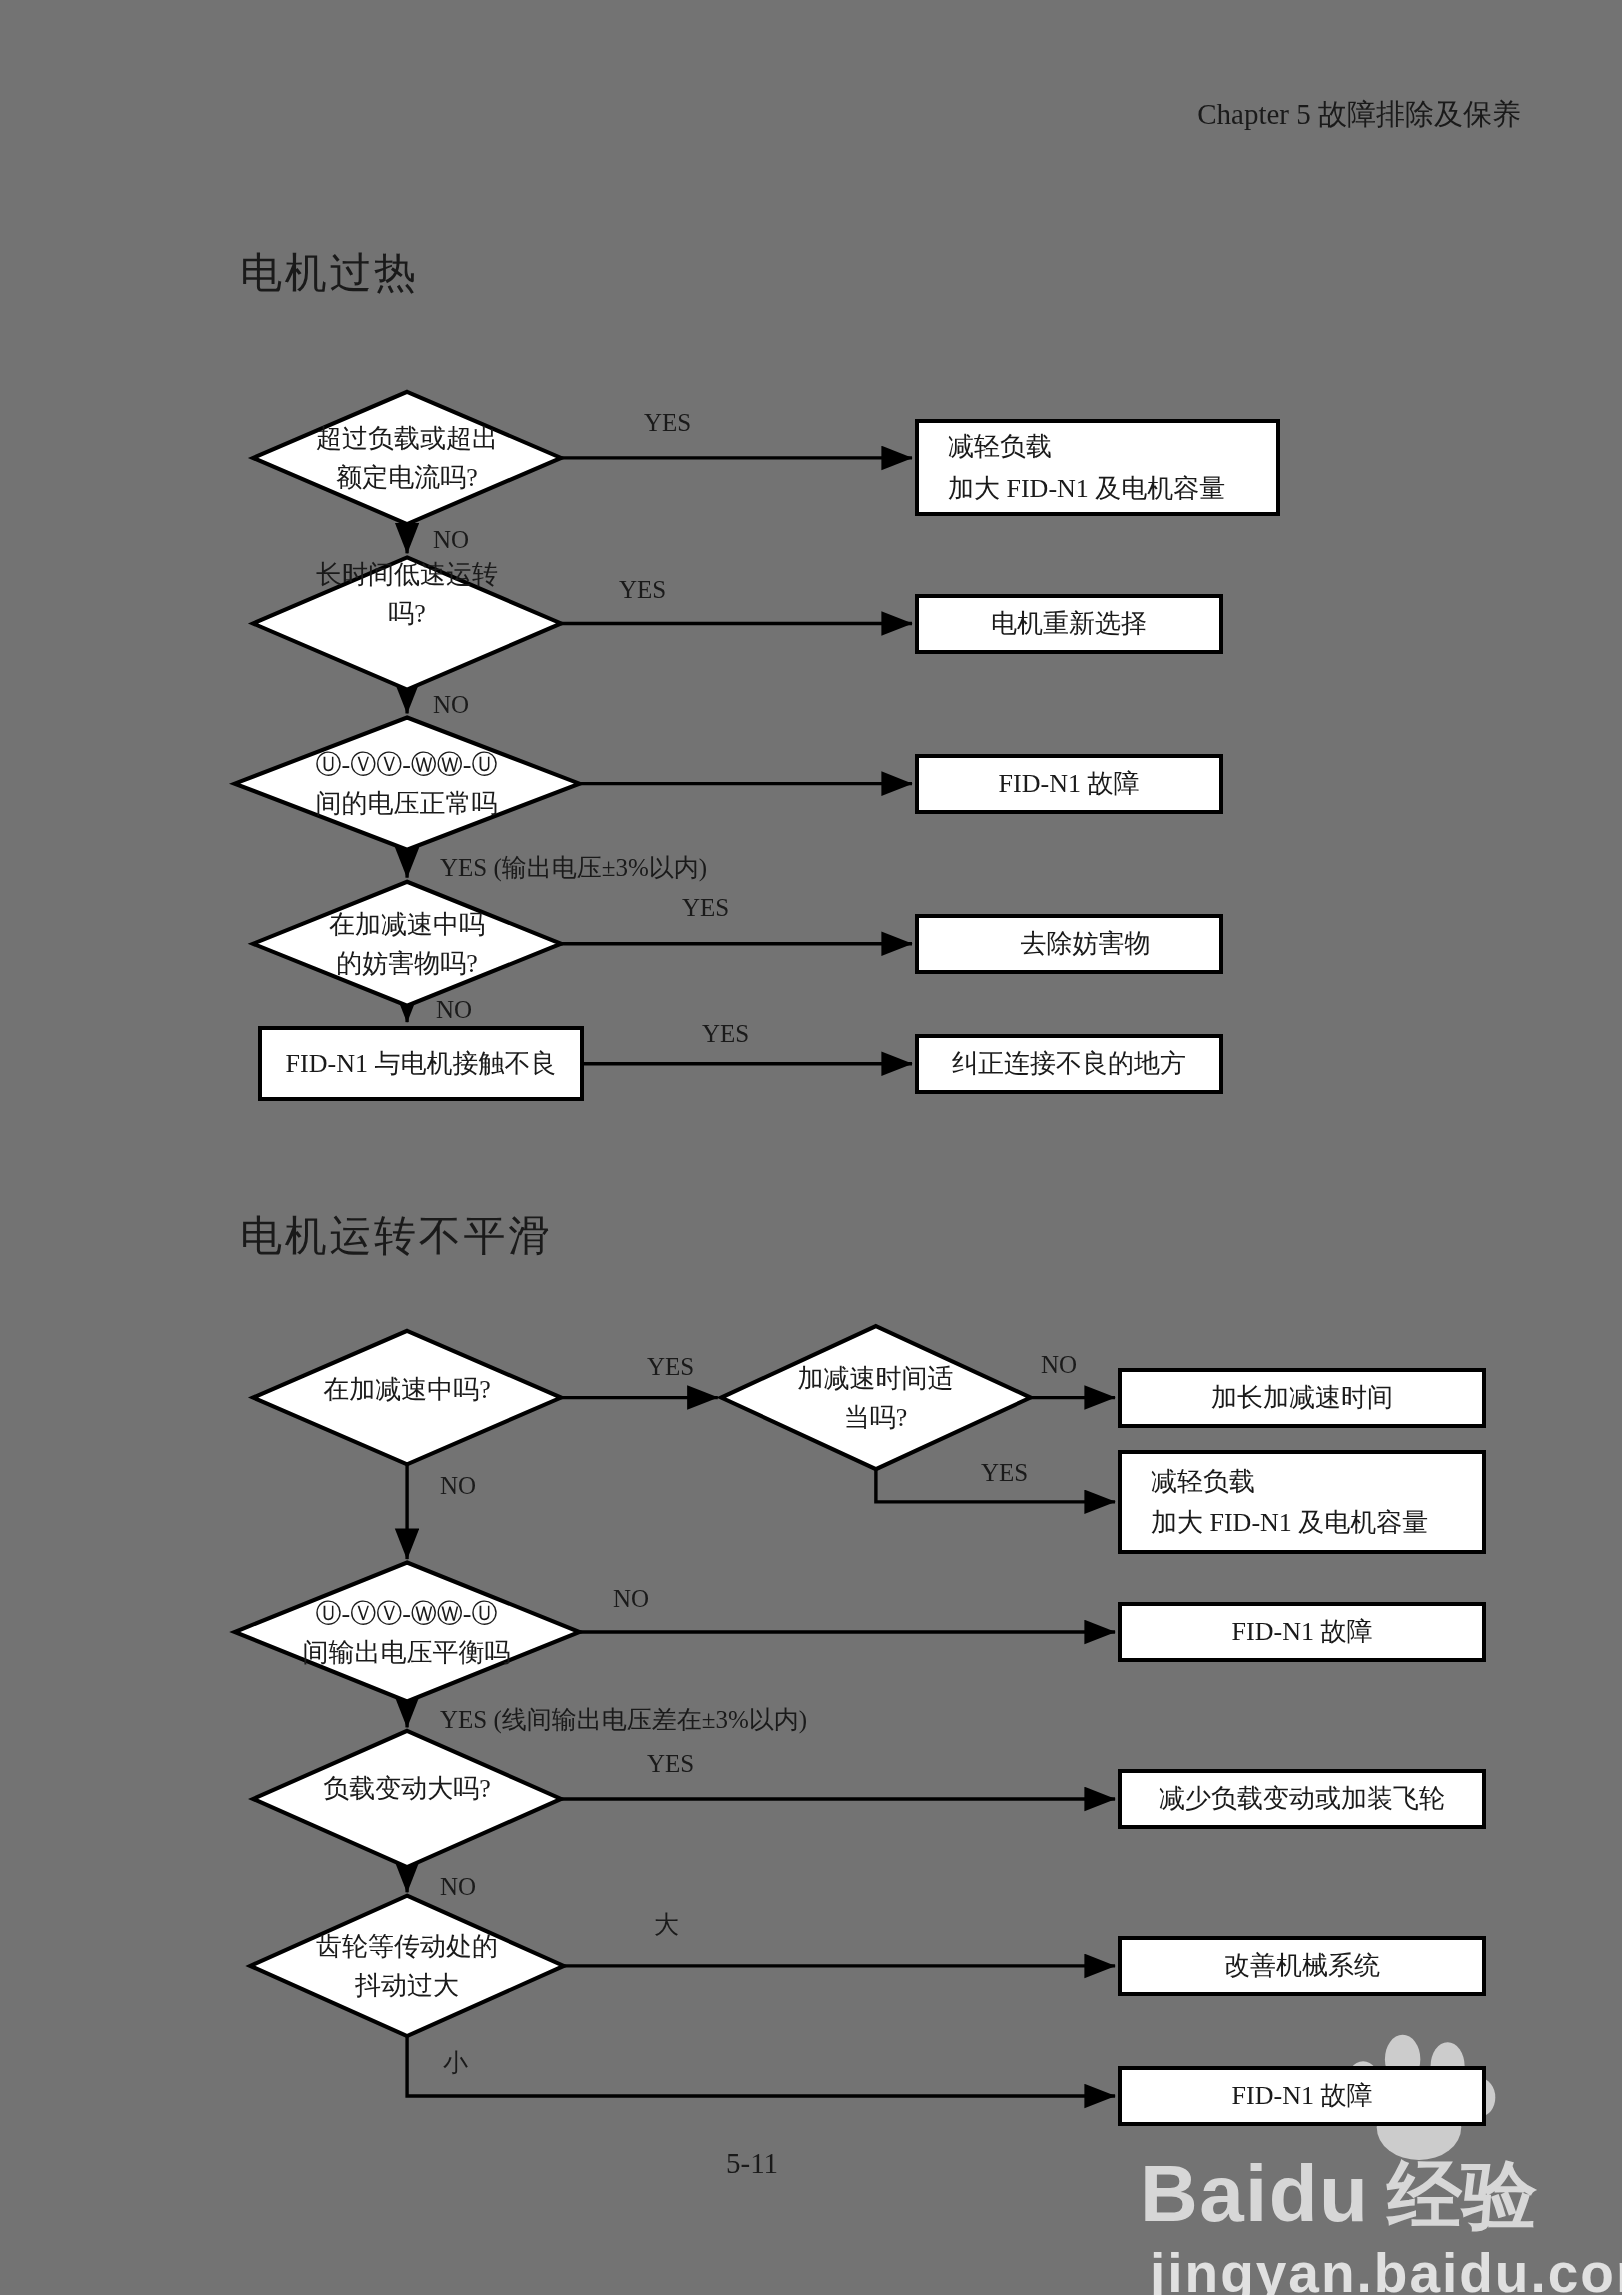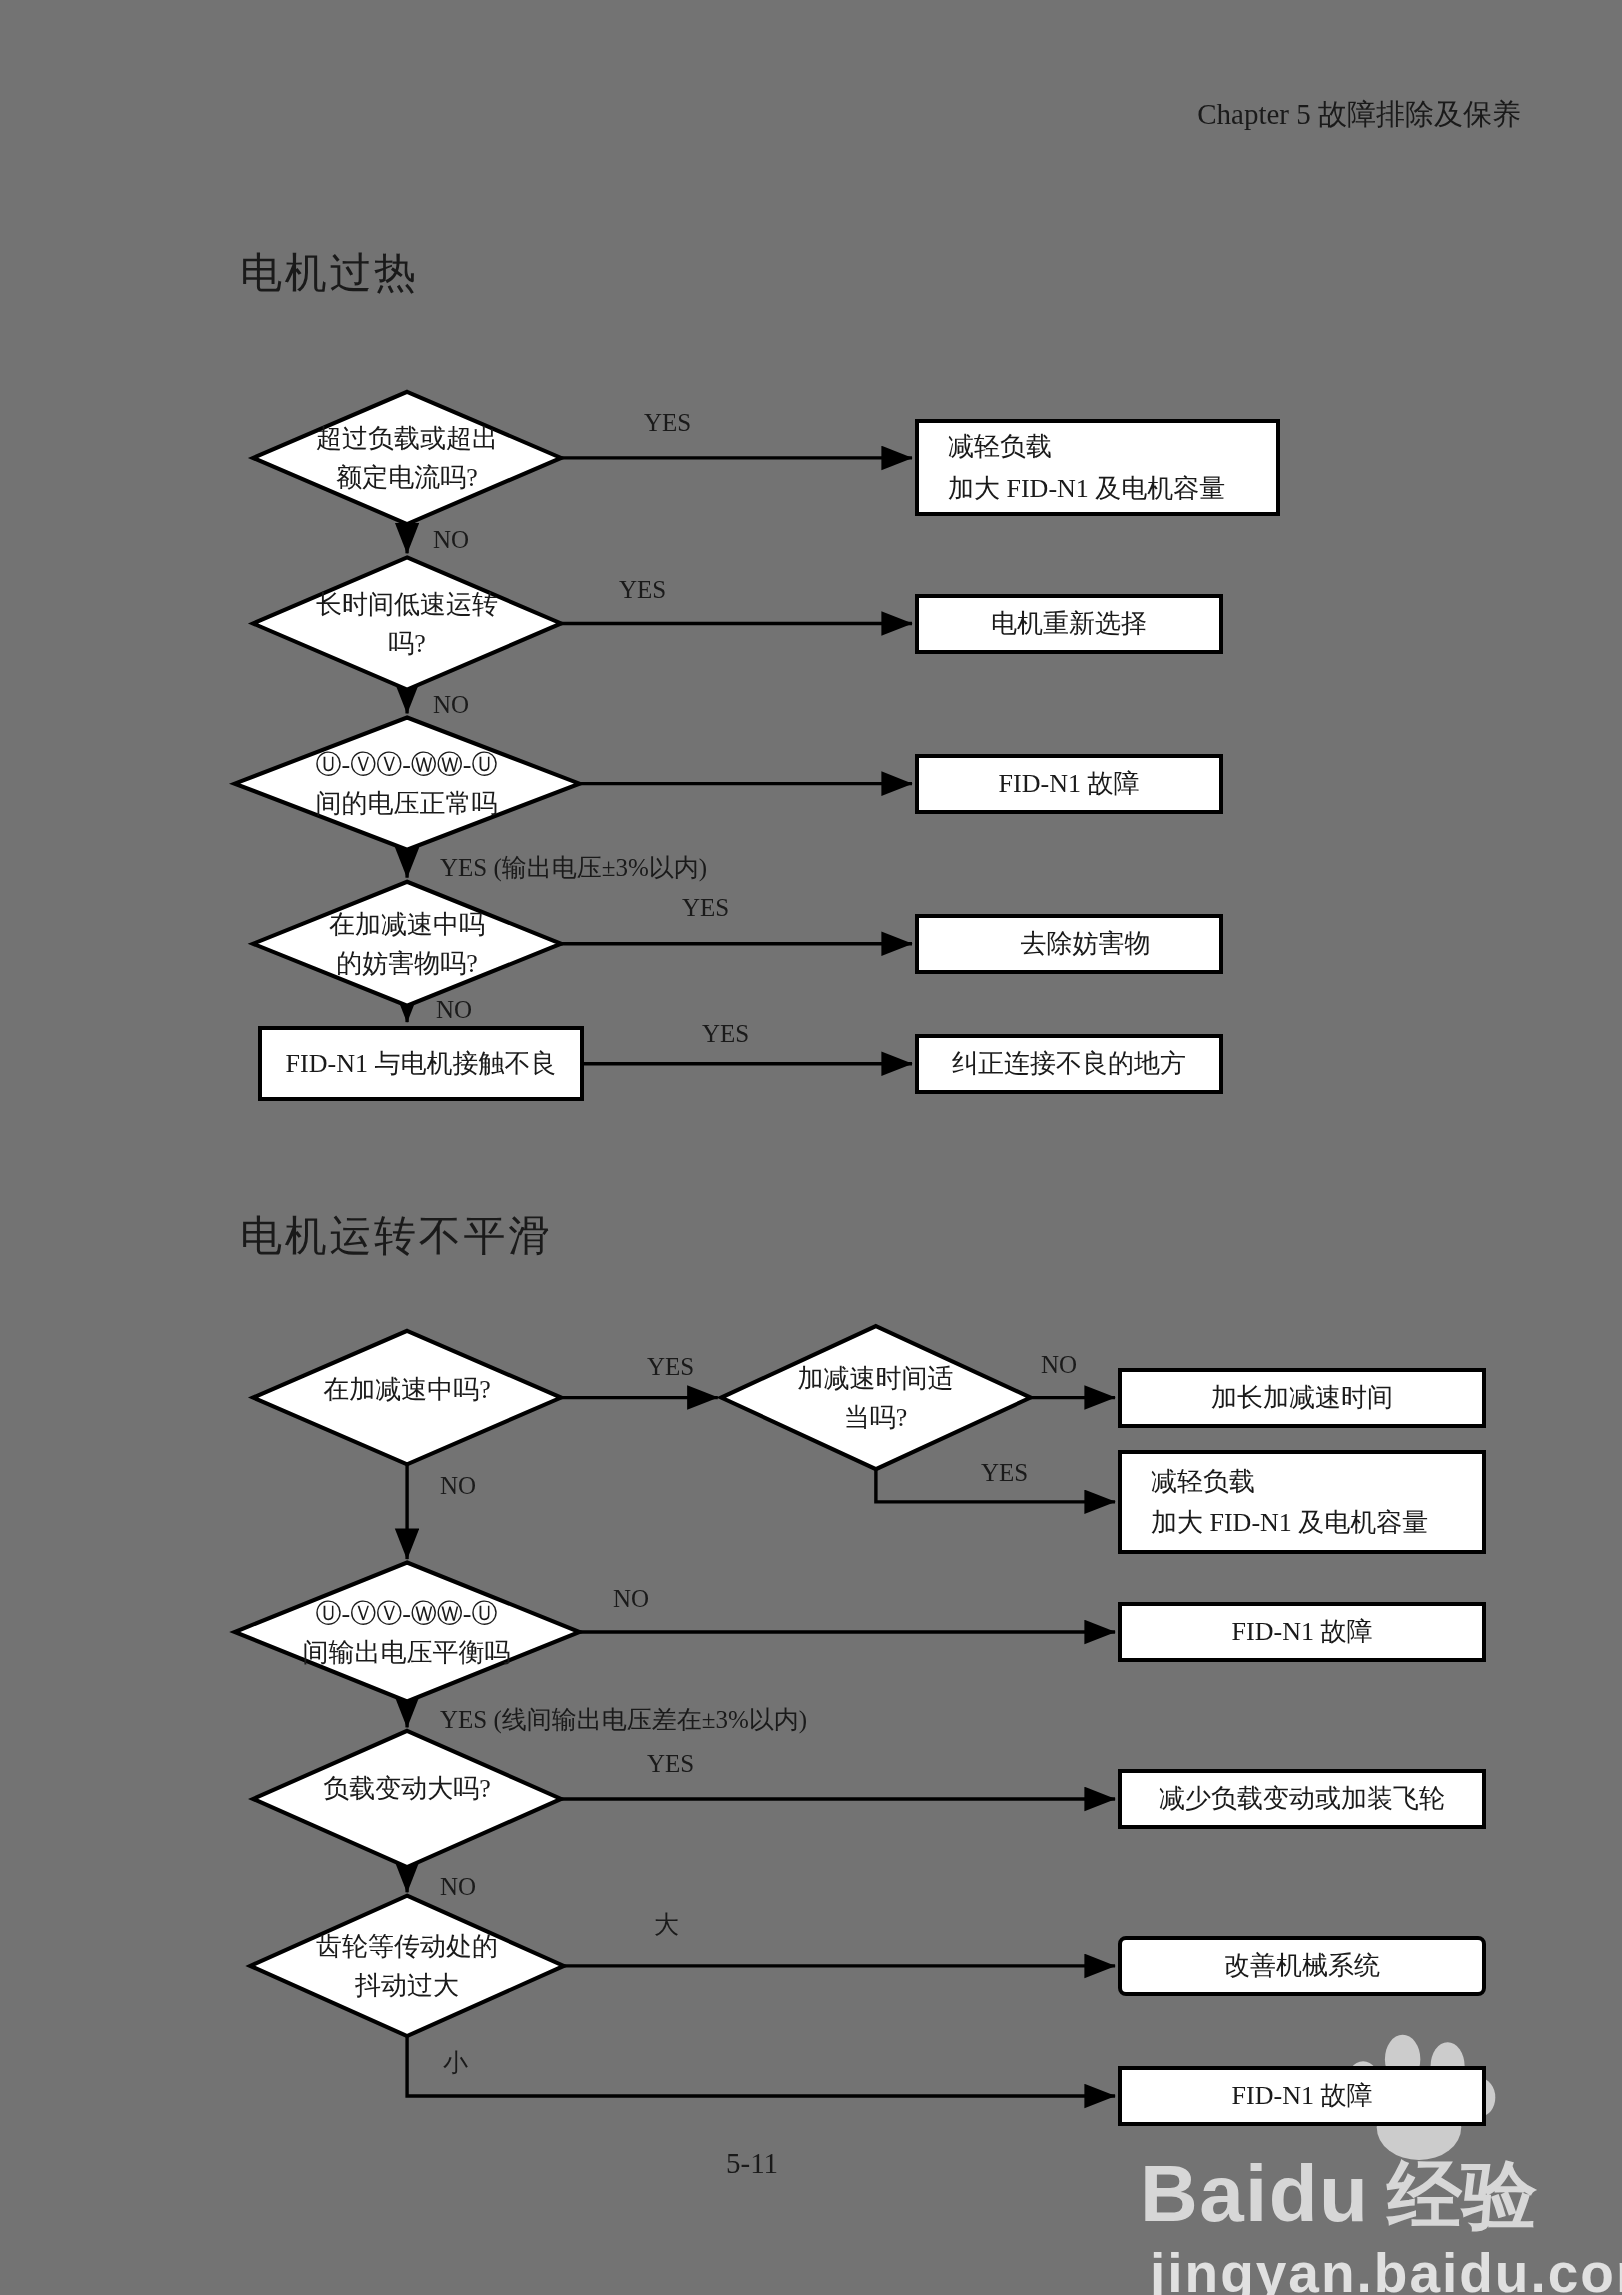--- a/index.html
+++ b/index.html
@@ -78,21 +78,21 @@
       <ellipse cx="2124" cy="3032" rx="25" ry="35"></ellipse>
       <ellipse cx="2172" cy="3078" rx="22" ry="28"></ellipse>
       <ellipse cx="2082" cy="3122" rx="62" ry="48"></ellipse>
     </g>
   </svg>
 
   <div class="dt" style="left:253px;top:392px;width:308px;height:132px;">
     <span>超过负载或超出</span>
     <span>额定电流吗?</span>
   </div>
-  <div class="dt" style="left:253px;top:558px;width:308px;height:132px;">
+  <div class="dt" style="left:253px;top:528px;width:308px;height:132px;">
     <span>长时间低速运转</span>
     <span>吗?</span>
   </div>
   <div class="dt" style="left:234px;top:718px;width:345px;height:132px;">
     <span>Ⓤ-ⓋⓋ-ⓌⓌ-Ⓤ</span>
     <span>间的电压正常吗</span>
   </div>
   <div class="dt" style="left:253px;top:882px;width:308px;height:124px;">
     <span>在加减速中吗</span>
     <span>的妨害物吗?</span>
@@ -153,21 +153,21 @@
   <div class="bx l" style="left:1118px;top:1450px;width:368px;height:104px;">
     <span>减轻负载</span>
     <span>加大 FID-N1 及电机容量</span>
   </div>
   <div class="bx c" style="left:1118px;top:1602px;width:368px;height:60px;">
     <span>FID-N1 故障</span>
   </div>
   <div class="bx c" style="left:1118px;top:1769px;width:368px;height:60px;">
     <span>减少负载变动或加装飞轮</span>
   </div>
-  <div class="bx c" style="left:1118px;top:1936px;width:368px;height:60px;border-radius:8px;">
+  <div class="bx c" style="left:1118px;top:1936px;width:368px;height:60px;">
     <span>改善机械系统</span>
   </div>
   <div class="bx c" style="left:1118px;top:2066px;width:368px;height:60px;">
     <span>FID-N1 故障</span>
   </div>
 
   <div class="abs lbl" style="left:647px;top:1353px;">YES</div>
   <div class="abs lbl" style="left:1041px;top:1351px;">NO</div>
   <div class="abs lbl" style="left:981px;top:1459px;">YES</div>
   <div class="abs lbl" style="left:440px;top:1472px;">NO</div>

